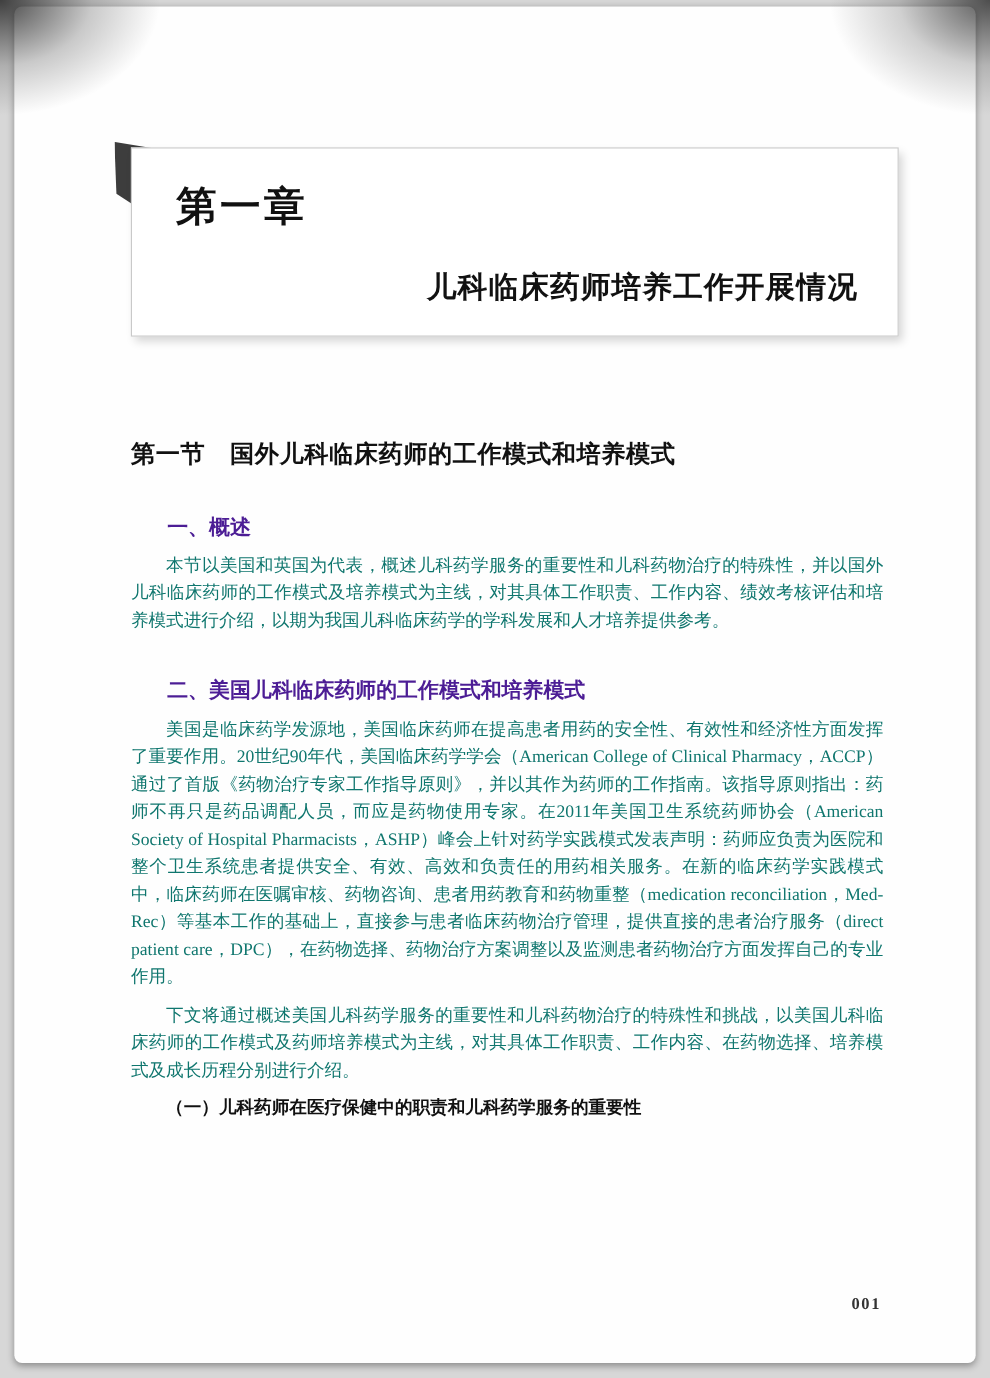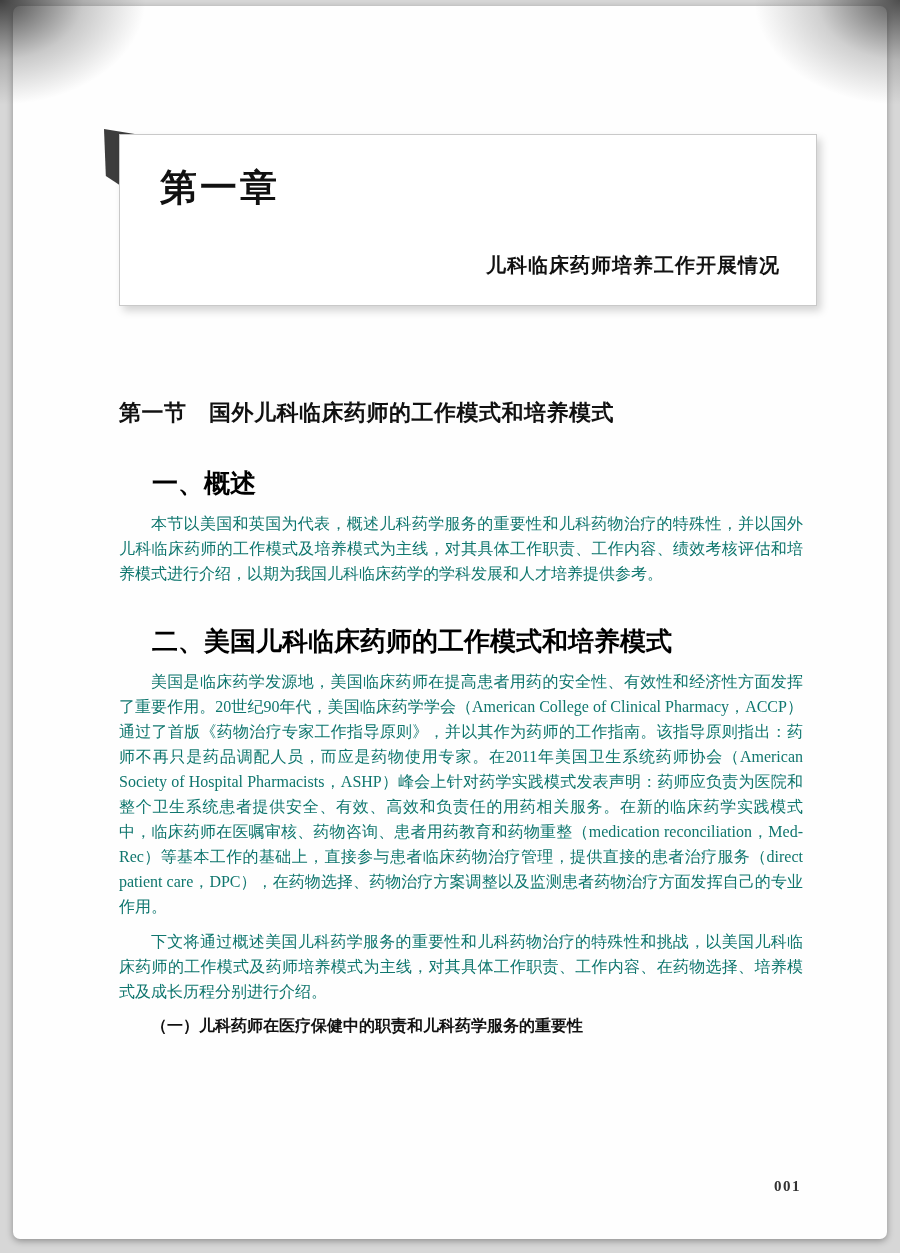--- a/index.html
+++ b/index.html
@@ -64,42 +64,42 @@
     font-weight:700;
     font-size:37px;
     letter-spacing:3px;
     color:#111;
   }
   .chapter-title {
     position:absolute;
     right:36px; bottom:26px;
     font-family:"Liberation Sans","DejaVu Sans",sans-serif;
     font-weight:700;
-    font-size:20px;
+    font-size:27px;
     letter-spacing:1px;
     color:#111;
   }
 
   
   .content { margin:0 84px 0 106px; }
 
   .section-title {
     margin-top:92px;
     text-align:left;
     font-size:22px;
     font-weight:700;
     letter-spacing:.5px;
     color:#111;
   }
   .sub-heading {
     margin:38px 0 4px;
     padding-left:33px;
-    font-size:26px;
+    font-size:19px;
     font-weight:700;
-    color:#000000;
+    color:#4c1d95;
   }
   .body-para {
     margin-top:10px;
     font-size:16px;
     line-height:25px;
     text-align:justify;
     text-indent:2em;
     color:#0f766e;
   }
   .minor-heading {

